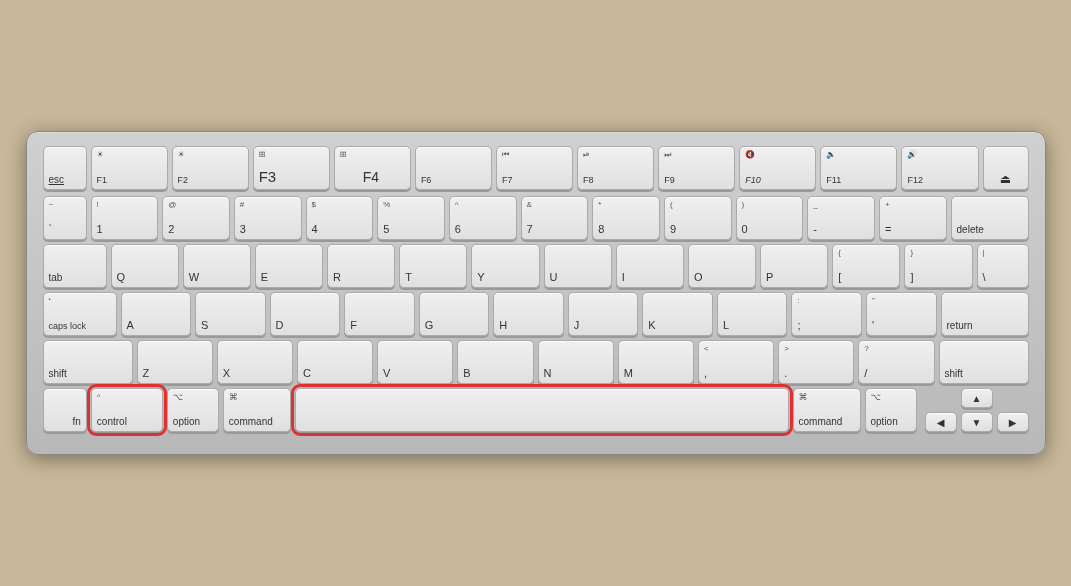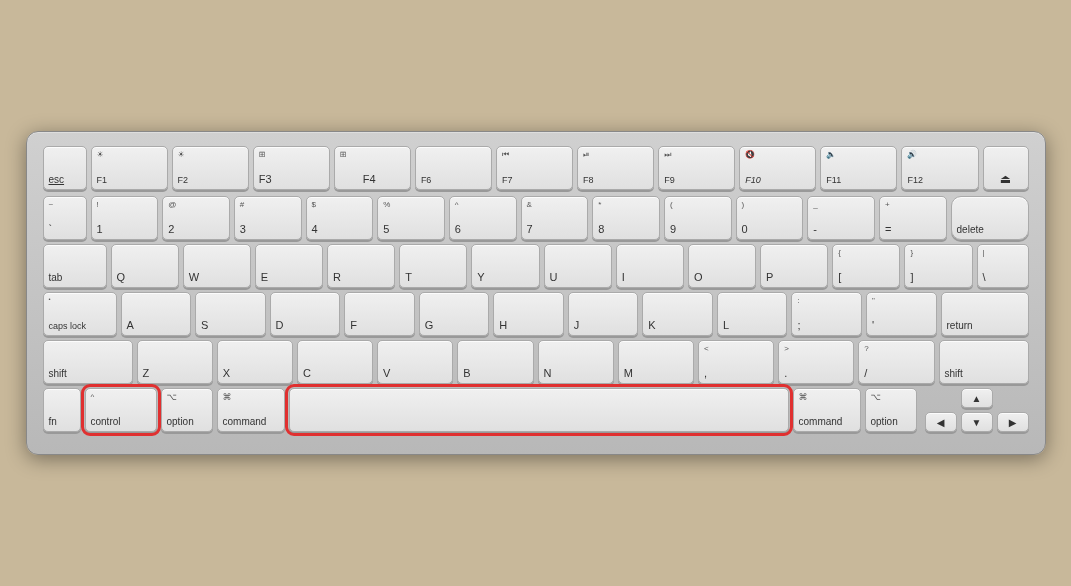--- a/index.html
+++ b/index.html
@@ -65,21 +65,21 @@
     
     .key-esc { min-width: 44px; text-decoration: underline; }
     .key-tab { min-width: 64px; text-align: right; }
     .key-caps { min-width: 74px; }
     .key-shift-l { min-width: 90px; }
     .key-shift-r { min-width: 90px; }
     .key-ctrl { min-width: 58px; }
     .key-opt { min-width: 52px; }
     .key-cmd { min-width: 68px; }
     .key-space { flex: 1; min-width: 240px; }
-    .key-delete { min-width: 78px; border-radius: 10px; }
+    .key-delete { min-width: 78px; }
     .key-return { min-width: 88px; }
     .key-backslash { min-width: 52px; }
 
     .key-highlighted {
       outline: 3px solid #e03030;
       outline-offset: 1px;
       z-index: 10;
     }
 
     .keyboard-wrapper {
@@ -103,25 +103,25 @@
       <div class="key" style="flex:1;">
         <span class="top-label">☀</span>
         <span class="main-label" style="font-size:9px;">F1</span>
       </div>
       <div class="key" style="flex:1;">
         <span class="top-label">☀</span>
         <span class="main-label" style="font-size:9px;">F2</span>
       </div>
       <div class="key" style="flex:1;">
         <span class="top-label" style="font-size:8px;">⊞</span>
-        <span class="main-label" style="font-size:11px;">F3</span>
+        <span class="main-label" style="font-size:15px;">F3</span>
       </div>
       <div class="key" style="flex:1;">
         <span class="top-label" style="font-size:8px;">⊞</span>
-        <span class="main-label" style="font-size:11px;padding-left:23px;">F4</span>
+        <span class="main-label" style="font-size:14px;padding-left:23px;">F4</span>
       </div>
       <div class="key" style="flex:1;">
         <span class="main-label" style="font-size:9px;">F6</span>
       </div>
       <div class="key" style="flex:1;">
         <span class="top-label">⏮</span>
         <span class="main-label" style="font-size:9px;text-align:right;">F7</span>
       </div>
       <div class="key" style="flex:1;">
         <span class="top-label">⏯</span>
@@ -339,21 +339,21 @@
         <span class="top-label">?</span>
         <span class="main-label">/</span>
       </div>
       <div class="key key-shift-r">
         <span class="main-label" style="font-size:10px;">shift</span>
       </div>
     </div>
 
     <div class="key-row" style="align-items:stretch;">
       <div class="key" style="min-width:38px;">
-        <span class="main-label" style="font-size:10px;">fn</span>
+        <span class="main-label" style="font-size:10px;margin-left:24px;">fn</span>
       </div>
 
       <div class="key key-ctrl key-highlighted" style="min-width:72px;">
         <span class="top-label">^</span>
         <span class="main-label" style="font-size:10px;">control</span>
       </div>
       <div class="key key-opt">
         <span class="top-label" style="font-size:9px;">⌥</span>
         <span class="main-label" style="font-size:10px;">option</span>
       </div>

